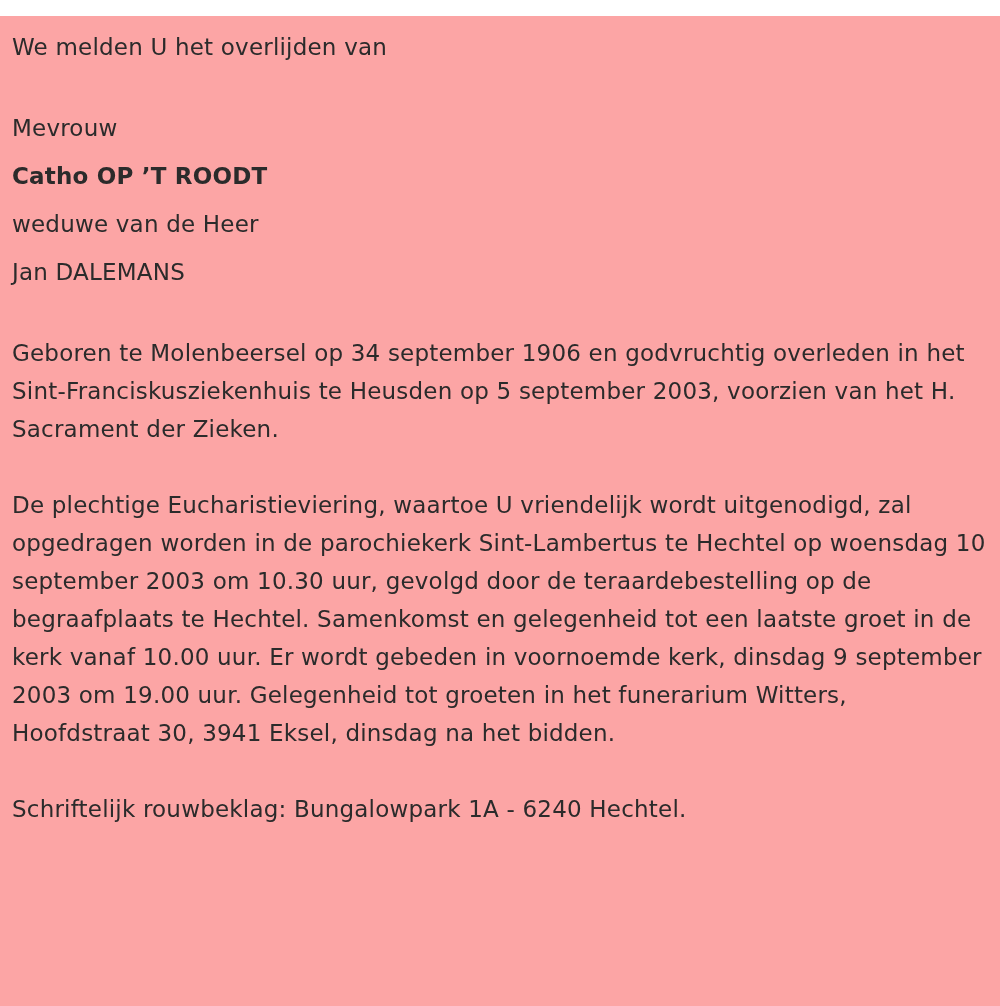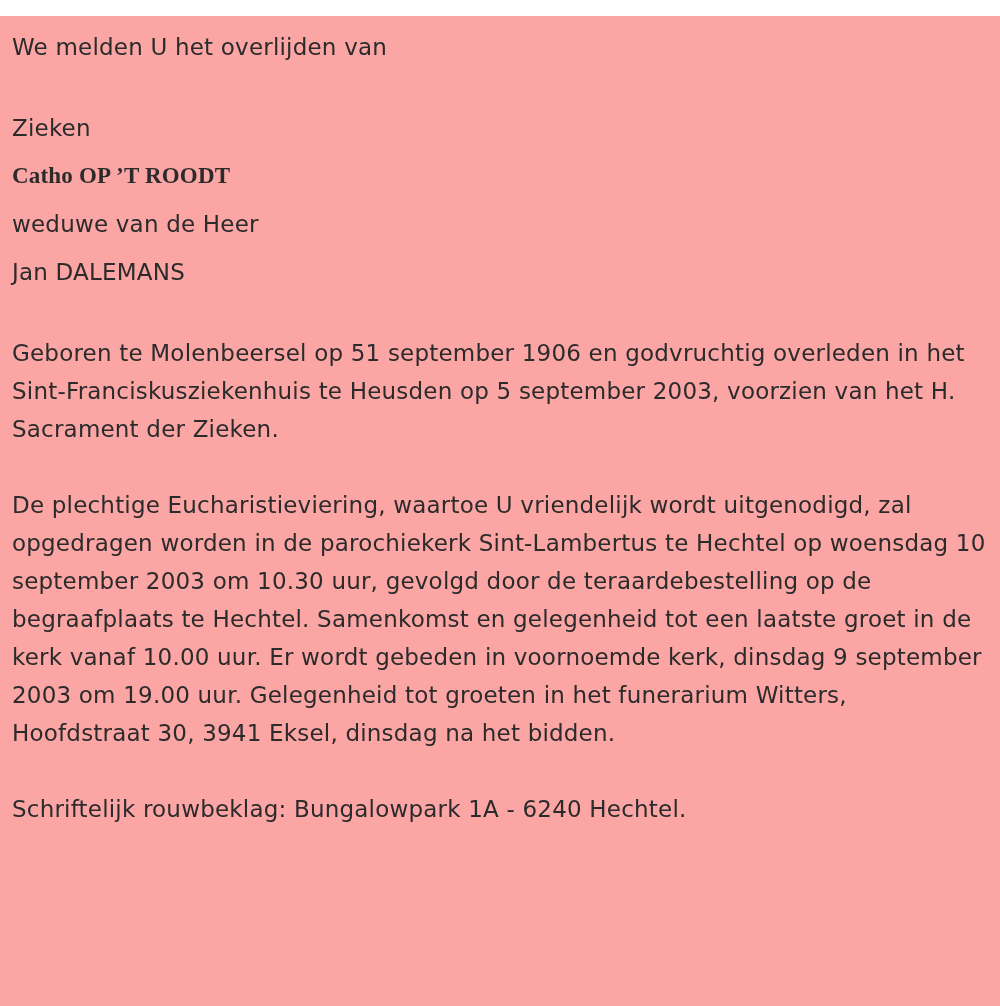--- a/index.html
+++ b/index.html
@@ -34,47 +34,46 @@
   .intro {
     margin-bottom: 38px;
   }
 
   .header-block p {
     line-height: 48px;
   }
 
   .deceased-name {
     font-weight: bold;
-    font-family: Liberation Serif, serif;
   }
 
   .body-paragraph {
     margin-top: 38px;
   }
 
   .header-block {
     margin-bottom: 0;
   }
 </style>
 </head>
 <body>
 
 <div class="page">
   <div class="doc">
 
     <p class="intro">We melden U het overlijden van</p>
 
     <div class="header-block">
-      <p>Zieken</p>
+      <p>Mevrouw</p>
       <p class="deceased-name">Catho OP ’T ROODT</p>
       <p>weduwe van de Heer</p>
       <p>Jan DALEMANS</p>
     </div>
 
-    <p class="body-paragraph">Geboren te Molenbeersel op 51 september 1906 en godvruchtig overleden in het Sint-Franciskusziekenhuis te Heusden op 5 september 2003, voorzien van het H. Sacrament der Zieken.</p>
+    <p class="body-paragraph">Geboren te Molenbeersel op 34 september 1906 en godvruchtig overleden in het Sint-Franciskusziekenhuis te Heusden op 5 september 2003, voorzien van het H. Sacrament der Zieken.</p>
 
     <p class="body-paragraph">De plechtige Eucharistieviering, waartoe U vriendelijk wordt uitgenodigd, zal opgedragen worden in de parochiekerk Sint-Lambertus te Hechtel op woensdag 10 september 2003 om 10.30 uur, gevolgd door de teraardebestelling op de begraafplaats te Hechtel. Samenkomst en gelegenheid tot een laatste groet in de kerk vanaf 10.00 uur. Er wordt gebeden in voornoemde kerk, dinsdag 9 september 2003 om 19.00 uur. Gelegenheid tot groeten in het funerarium Witters, Hoofdstraat 30, 3941 Eksel, dinsdag na het bidden.</p>
 
     <p class="body-paragraph">Schriftelijk rouwbeklag: Bungalowpark 1A - 6240 Hechtel.</p>
 
 
   </div>
 </div>
 
 </body></html>

